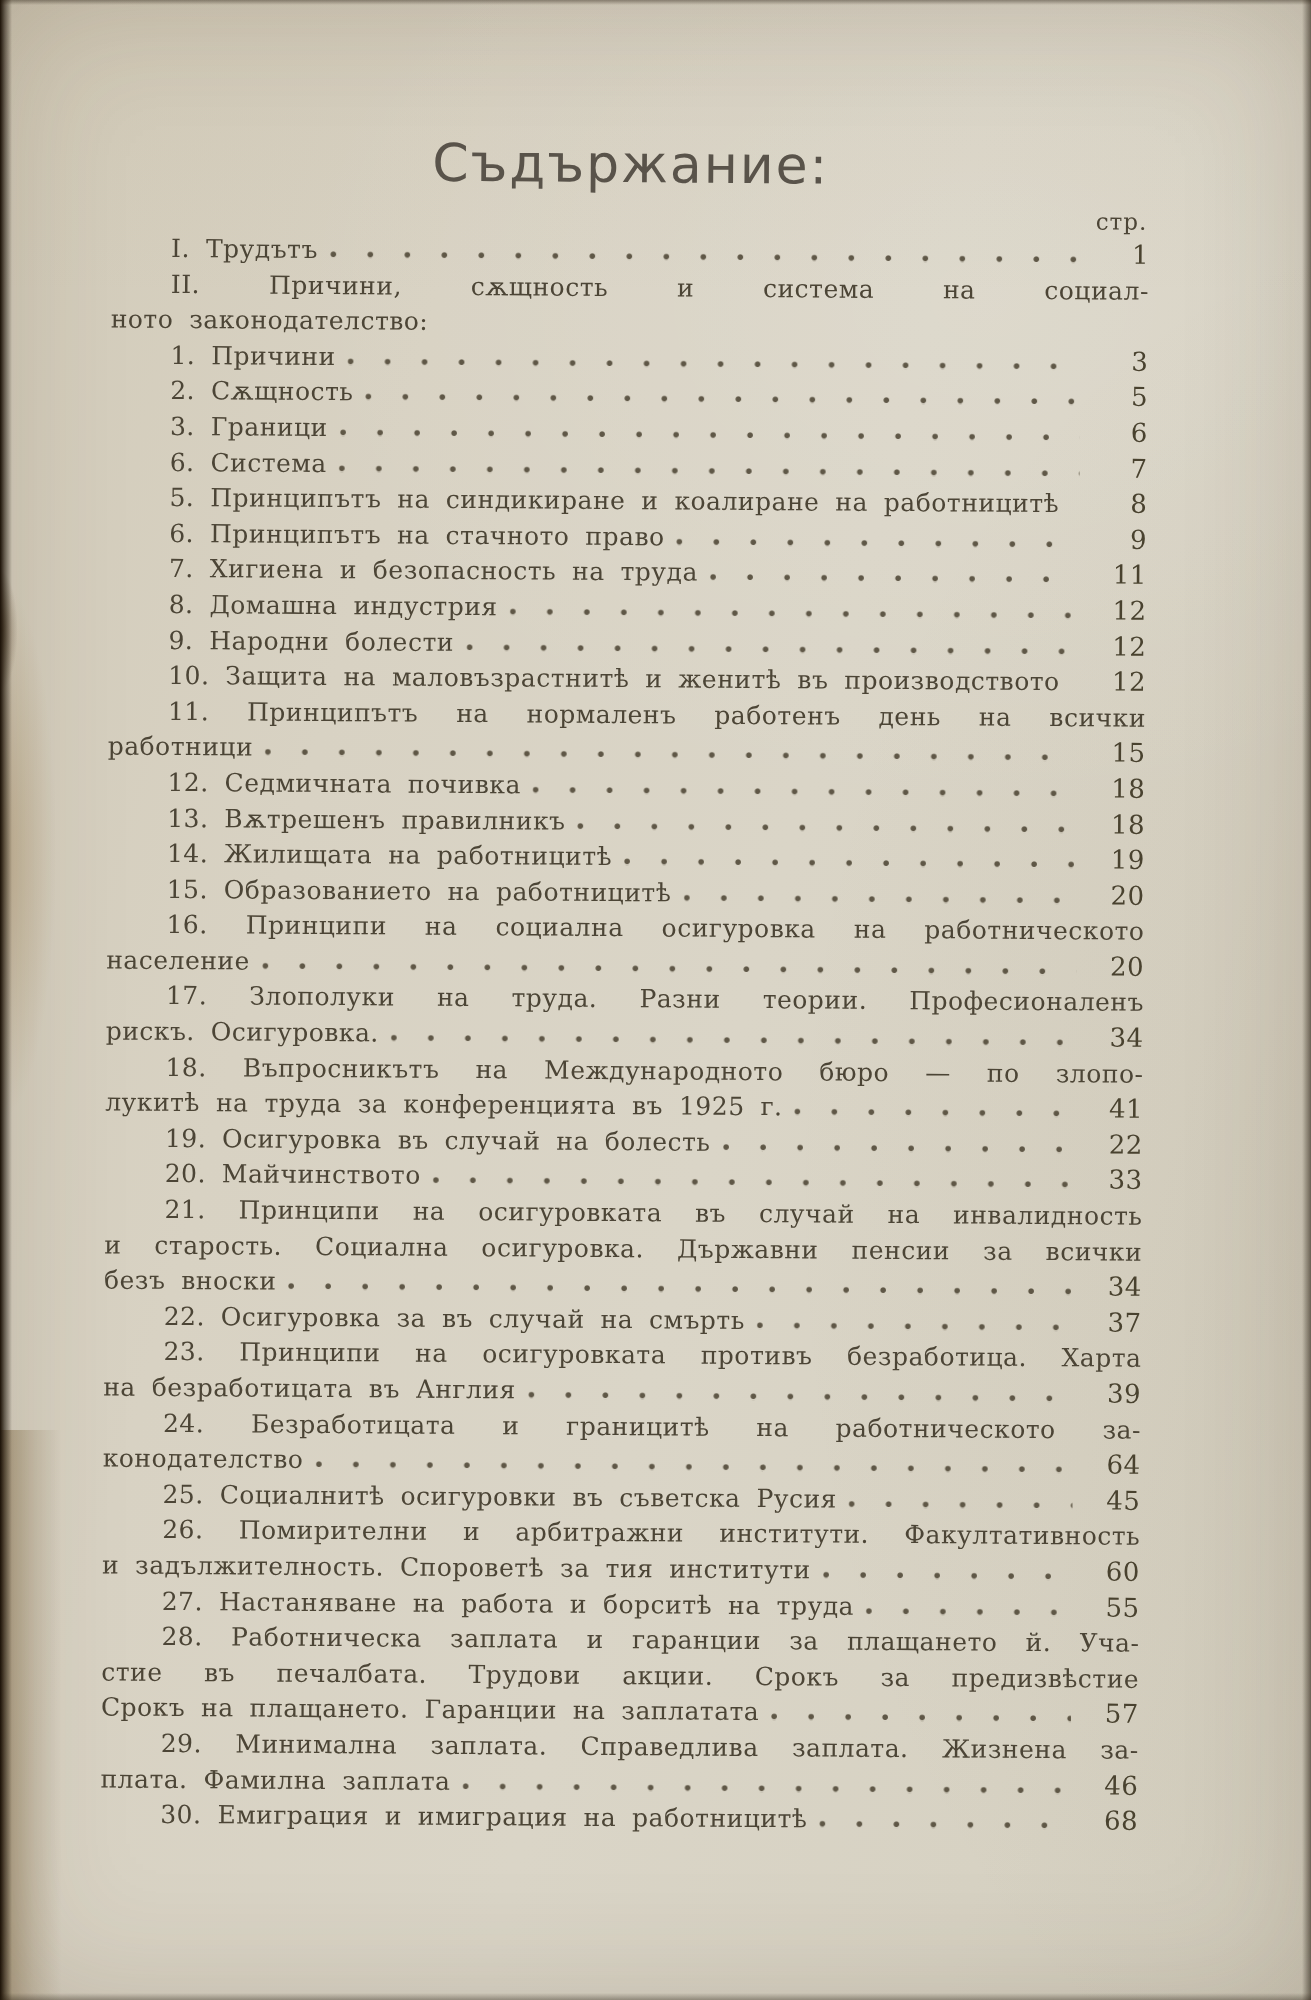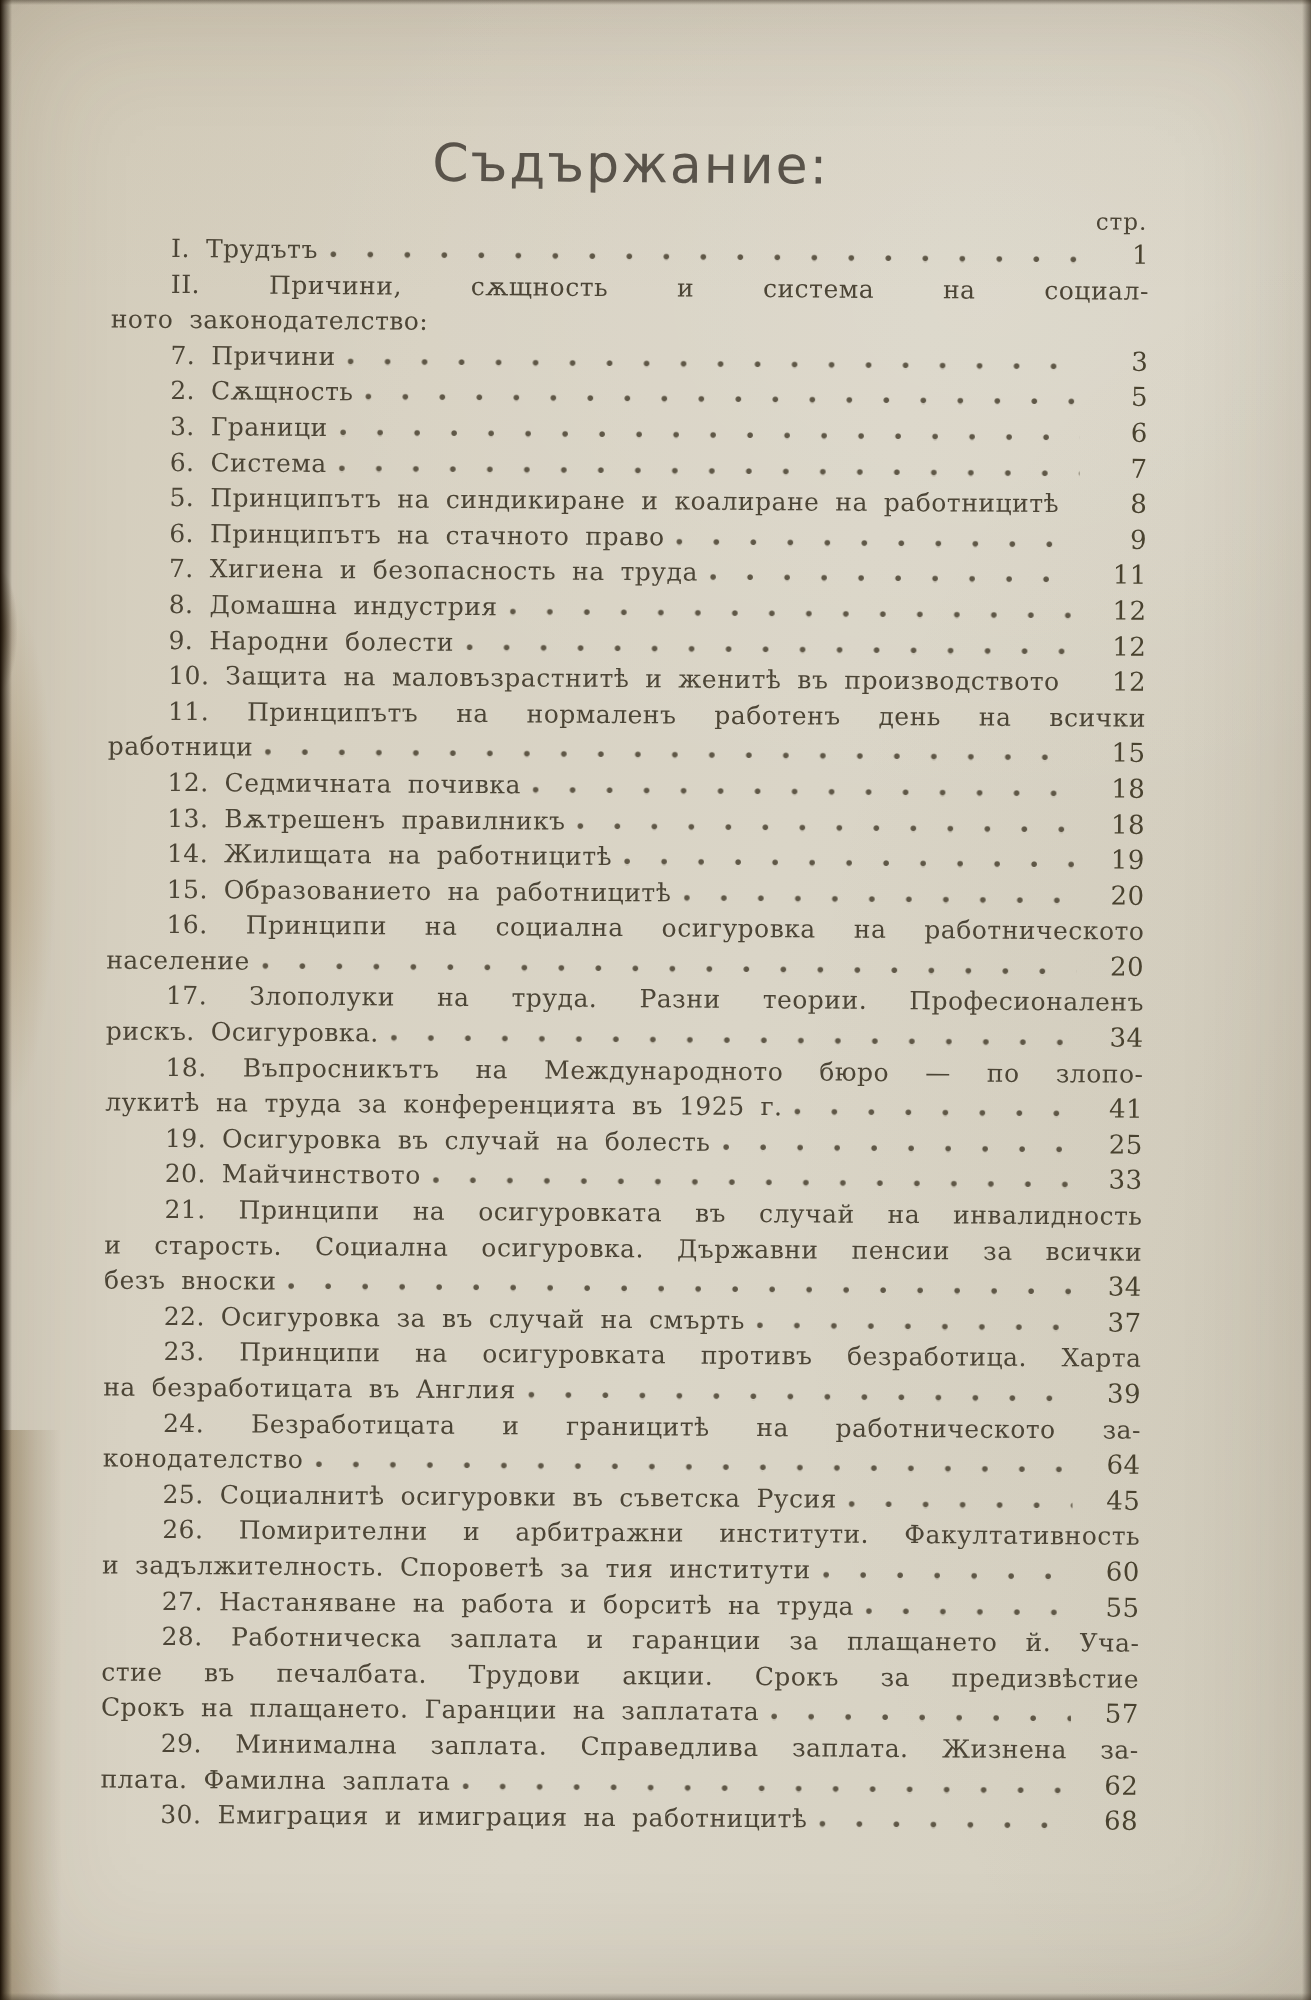--- a/index.html
+++ b/index.html
@@ -106,21 +106,21 @@
     <span class="entry-text">II. Причини, сѫщность и система на социал-</span>
     
     
   </div>
         <div class="toc-row">
     <span class="entry-text">ното законодателство:</span>
     <span class="leader"></span>
     <span class="pagenum"></span>
   </div>
         <div class="toc-row indent">
-    <span class="entry-text">7. Причини</span>
+    <span class="entry-text">1. Причини</span>
     <span class="leader dots"></span>
     <span class="pagenum">3</span>
   </div>
         <div class="toc-row indent">
     <span class="entry-text">2. Сѫщность</span>
     <span class="leader dots"></span>
     <span class="pagenum">5</span>
   </div>
         <div class="toc-row indent">
     <span class="entry-text">3. Граници</span>
@@ -218,21 +218,21 @@
     
   </div>
         <div class="toc-row">
     <span class="entry-text">лукитѣ на труда за конференцията въ 1925 г.</span>
     <span class="leader dots"></span>
     <span class="pagenum">41</span>
   </div>
         <div class="toc-row indent">
     <span class="entry-text">19. Осигуровка въ случай на болесть</span>
     <span class="leader dots"></span>
-    <span class="pagenum">25</span>
+    <span class="pagenum">22</span>
   </div>
         <div class="toc-row indent">
     <span class="entry-text">20. Майчинството</span>
     <span class="leader dots"></span>
     <span class="pagenum">33</span>
   </div>
         <div class="toc-row indent justify">
     <span class="entry-text">21. Принципи на осигуровката въ случай на инвалидность</span>
     
     
@@ -308,21 +308,21 @@
     <span class="pagenum">57</span>
   </div>
         <div class="toc-row indent justify">
     <span class="entry-text">29. Минимална заплата. Справедлива заплата. Жизнена за-</span>
     
     
   </div>
         <div class="toc-row">
     <span class="entry-text">плата. Фамилна заплата</span>
     <span class="leader dots"></span>
-    <span class="pagenum">62</span>
+    <span class="pagenum">46</span>
   </div>
         <div class="toc-row indent">
     <span class="entry-text">30. Емиграция и имиграция на работницитѣ</span>
     <span class="leader dots"></span>
     <span class="pagenum">68</span>
   </div>
       </div>
   </div>
 
   <div class="edge-left"></div>

